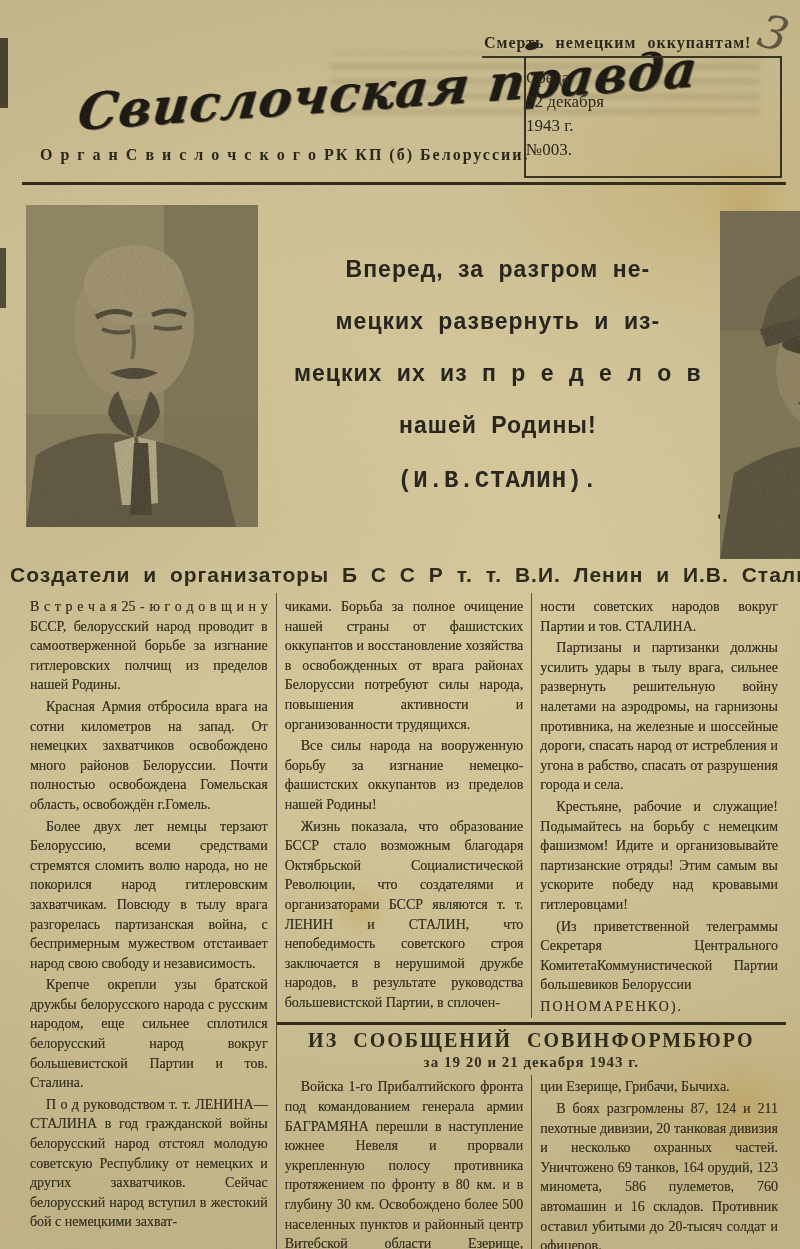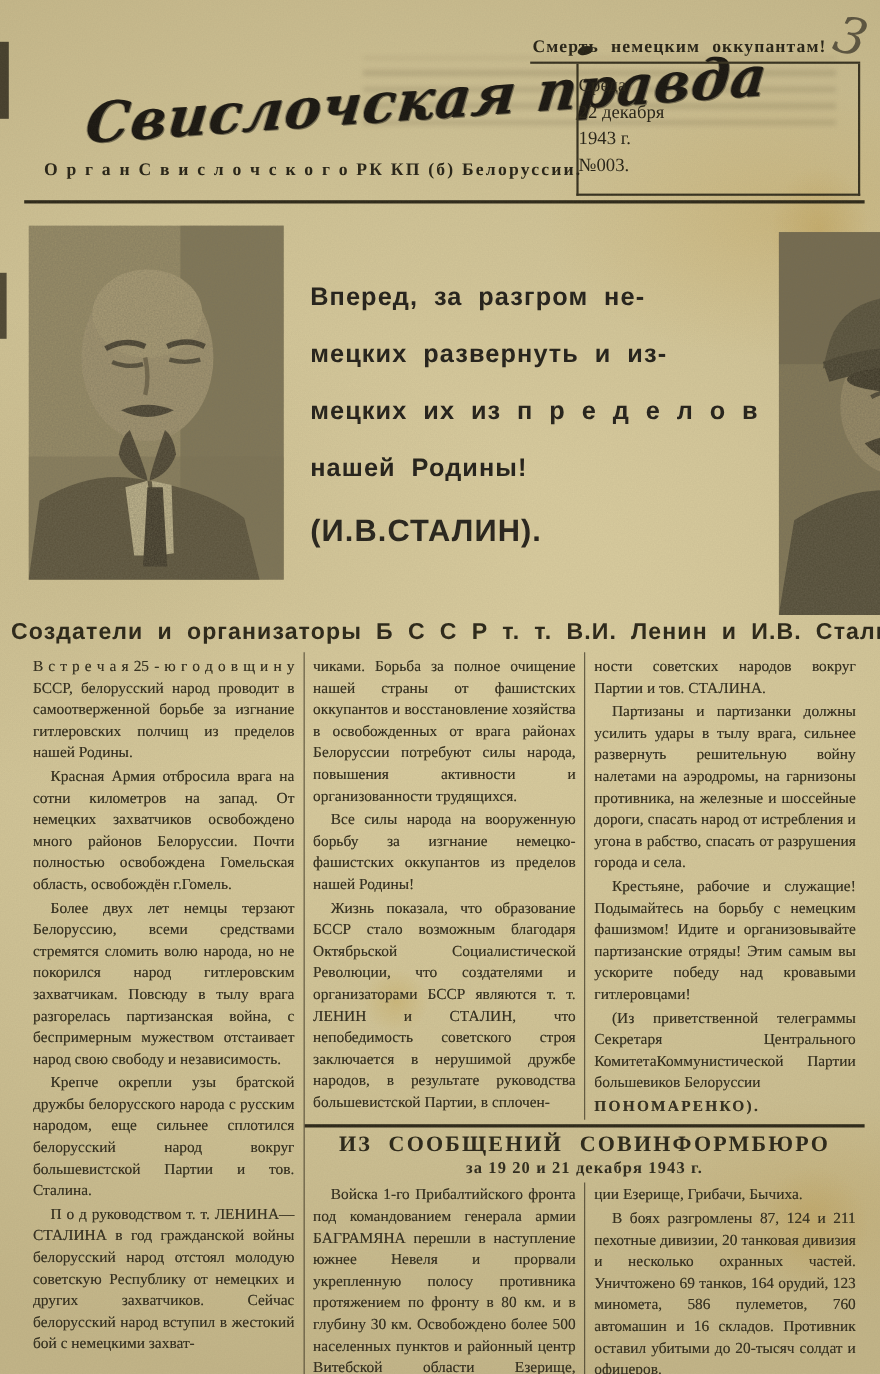--- a/index.html
+++ b/index.html
@@ -57,29 +57,29 @@
   }
   .organ{
     position:absolute;left:40px;top:146px;
     font-weight:bold;font-size:16px;letter-spacing:2px;
     color:#262216;white-space:nowrap;
   }
   .head-rule{position:absolute;left:22px;right:14px;top:182px;height:3px;background:#2c2718;}
   
   .lead{position:relative;height:350px;display:flex;padding:0 14px 0 26px;}
   .portrait{flex:0 0 auto;}
-  .headline-block{flex:1 1 auto;padding:38px 18px 0 24px;text-align:left;}
+  .headline-block{flex:1 1 auto;padding:38px 18px 0 36px;text-align:center;}
   .headline-line{
     font-family:"Liberation Sans", sans-serif;font-weight:bold;
     font-size:23px;line-height:52px;letter-spacing:1px;word-spacing:7px;
     color:#23201a;white-space:nowrap;
   }
   .attribution{
-    font-family:Liberation Sans, sans-serif;font-weight:bold;
-    font-size:28px;margin-top:16px;color:#26231c;letter-spacing:1px;
+    font-family:Liberation Mono, monospace;font-weight:bold;
+    font-size:24px;margin-top:16px;color:#26231c;letter-spacing:1px;
   }
   
   .article-title{
     text-align:center;
     font-family:"Liberation Sans", sans-serif;font-weight:bold;
     font-size:21px;letter-spacing:1px;word-spacing:6px;
     color:#2a2618;margin:8px 10px 6px 10px;white-space:nowrap;
   }
   .cols{
     position:relative;
@@ -94,21 +94,21 @@
   .col3{grid-column:3;grid-row:1;border-left:1px solid rgba(44,39,24,.75);}
   .cols p{
     margin:0 0 2px 0;
     font-size:14px;line-height:19.6px;
     text-align:justify;text-indent:16px;
     color:#332e1e;
     text-shadow:0 0 .5px rgba(51,46,30,.65);
   }
   .signature{
     text-align:center;text-indent:0 !important;
-    font-weight:bold;font-size:16px;letter-spacing:2px;
+    font-weight:normal;font-size:16px;letter-spacing:2px;
   }
   
   .sovinform{
     grid-column:2/4;grid-row:2;
     border-top:3px solid #2c2718;
     margin-top:4px;padding-top:4px;
   }
   .sov-title{
     text-align:center;font-weight:bold;
     font-size:20px;letter-spacing:2px;word-spacing:8px;

